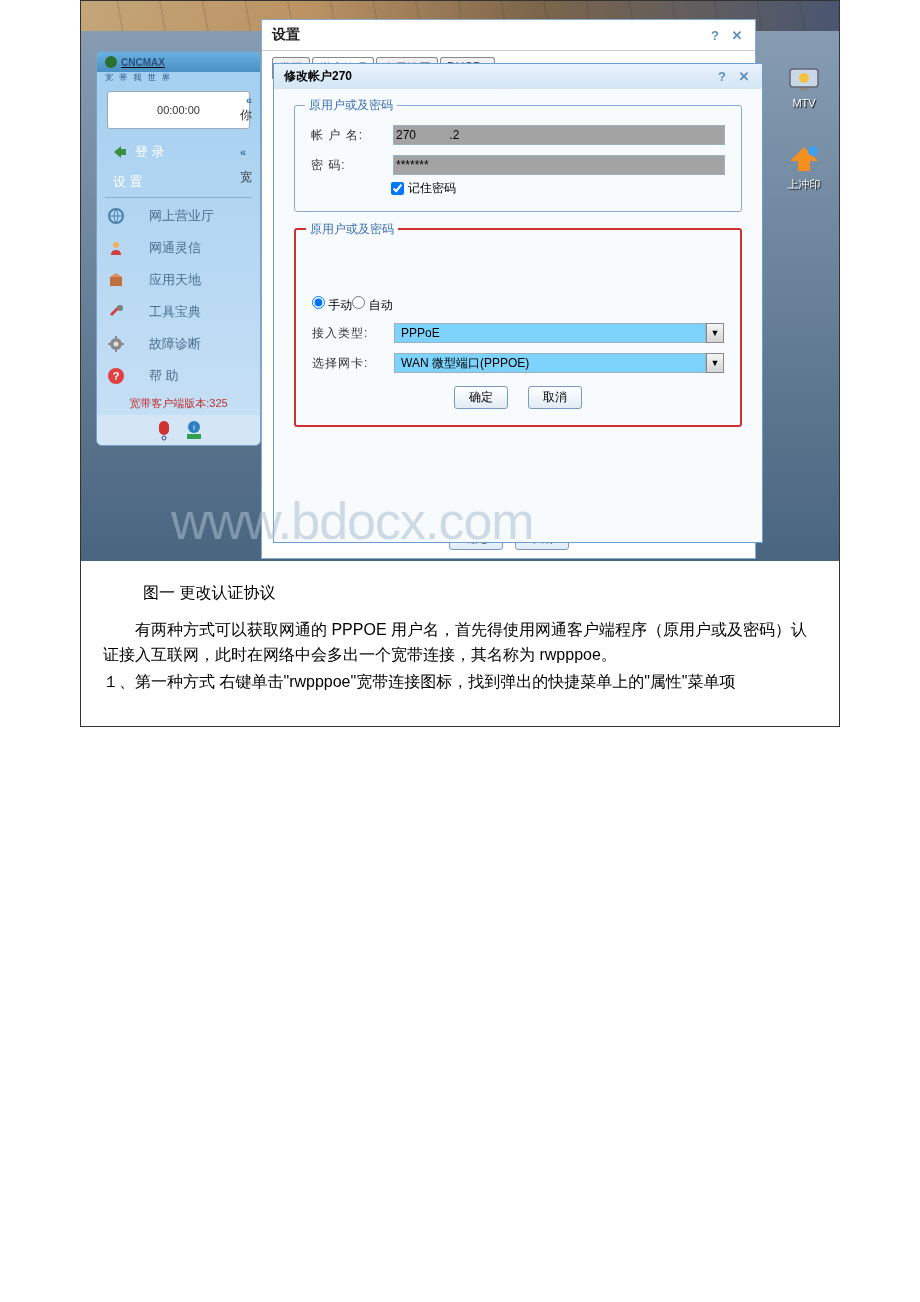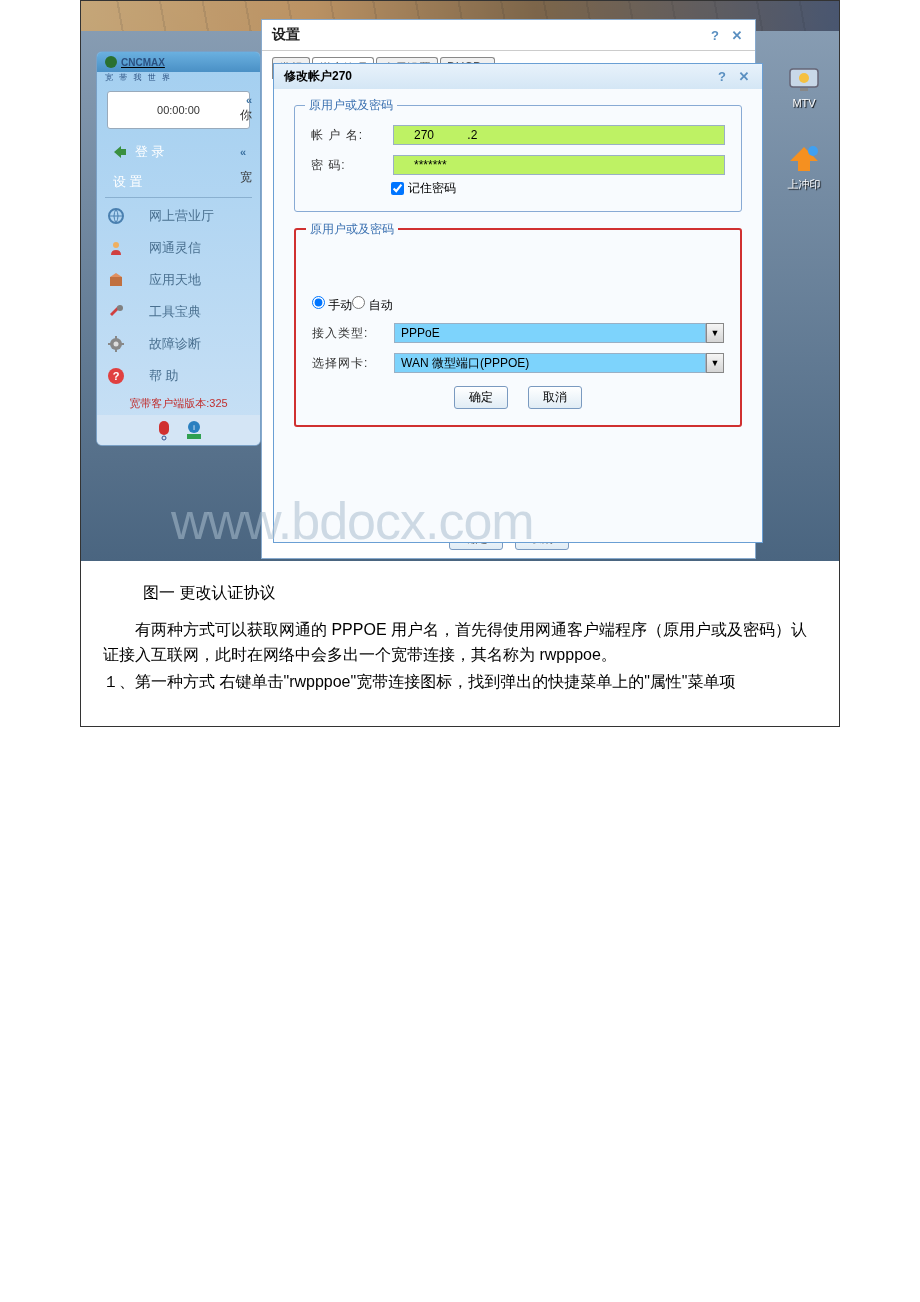--- a/index.html
+++ b/index.html
@@ -48,21 +48,21 @@
     
     
     .modify-dialog { position: absolute; left: 192px; top: 62px; width: 490px; height: 480px; background: #f8fbfe; border: 1px solid #6a9fd4; }
     .modify-title { display: flex; align-items: center; justify-content: space-between; padding: 4px 10px; background: linear-gradient(#e8f2fb,#d4e6f5); }
     .modify-title .t { font-weight: bold; font-size: 12px; }
     .fieldset { border: 1px solid #88aad4; border-radius: 3px; margin: 16px 20px; padding: 14px 12px 14px; position: relative; }
     .fieldset.red { border: 2px solid #d03030; }
     .fieldset .legend { position: absolute; top: -9px; left: 10px; background: #f8fbfe; padding: 0 4px; font-size: 12px; color: #3a70b0; }
     .field-row { display: flex; align-items: center; gap: 12px; padding: 5px 4px; font-size: 12px; }
     .field-label { width: 70px; color: #333; letter-spacing: 1px; }
-    .field-input { flex: 1; border: 1px solid #9ab0c5; background: #bef264; padding: 2px 20px; font-size: 12px; height: 20px; }
+    .field-input { flex: 1; border: 1px solid #9ab0c5; background: #a3a3a3; padding: 2px 2px; font-size: 12px; height: 20px; }
     .checkbox-row { display: flex; align-items: center; gap: 4px; padding-left: 84px; font-size: 12px; }
     .radio-row { display: flex; align-items: center; padding: 4px; font-size: 12px; margin-top: 48px; }
     .select-wrap { flex: 1; display: flex; }
     .select-input { flex: 1; border: 1px solid #9ab0c5; background: #7dd3fc; padding: 2px 6px; font-size: 12px; height: 20px; }
     .select-btn { width: 18px; height: 20px; border: 1px solid #888; background: linear-gradient(#f5f5f5,#d5d5d5); display: flex; align-items: center; justify-content: center; font-size: 9px; cursor: pointer; }
     .btn-row { display: flex; justify-content: center; gap: 20px; padding: 8px 0 2px; }
     
     .watermark { position: absolute; left: 90px; bottom: 10px; font-size: 52px; color: rgba(170,190,205,0.55); font-weight: 300; letter-spacing: -1px; pointer-events: none; font-family: Arial, sans-serif; }
     
     .edge-text { position: absolute; left: 159px; font-size: 12px; color: #333; }

